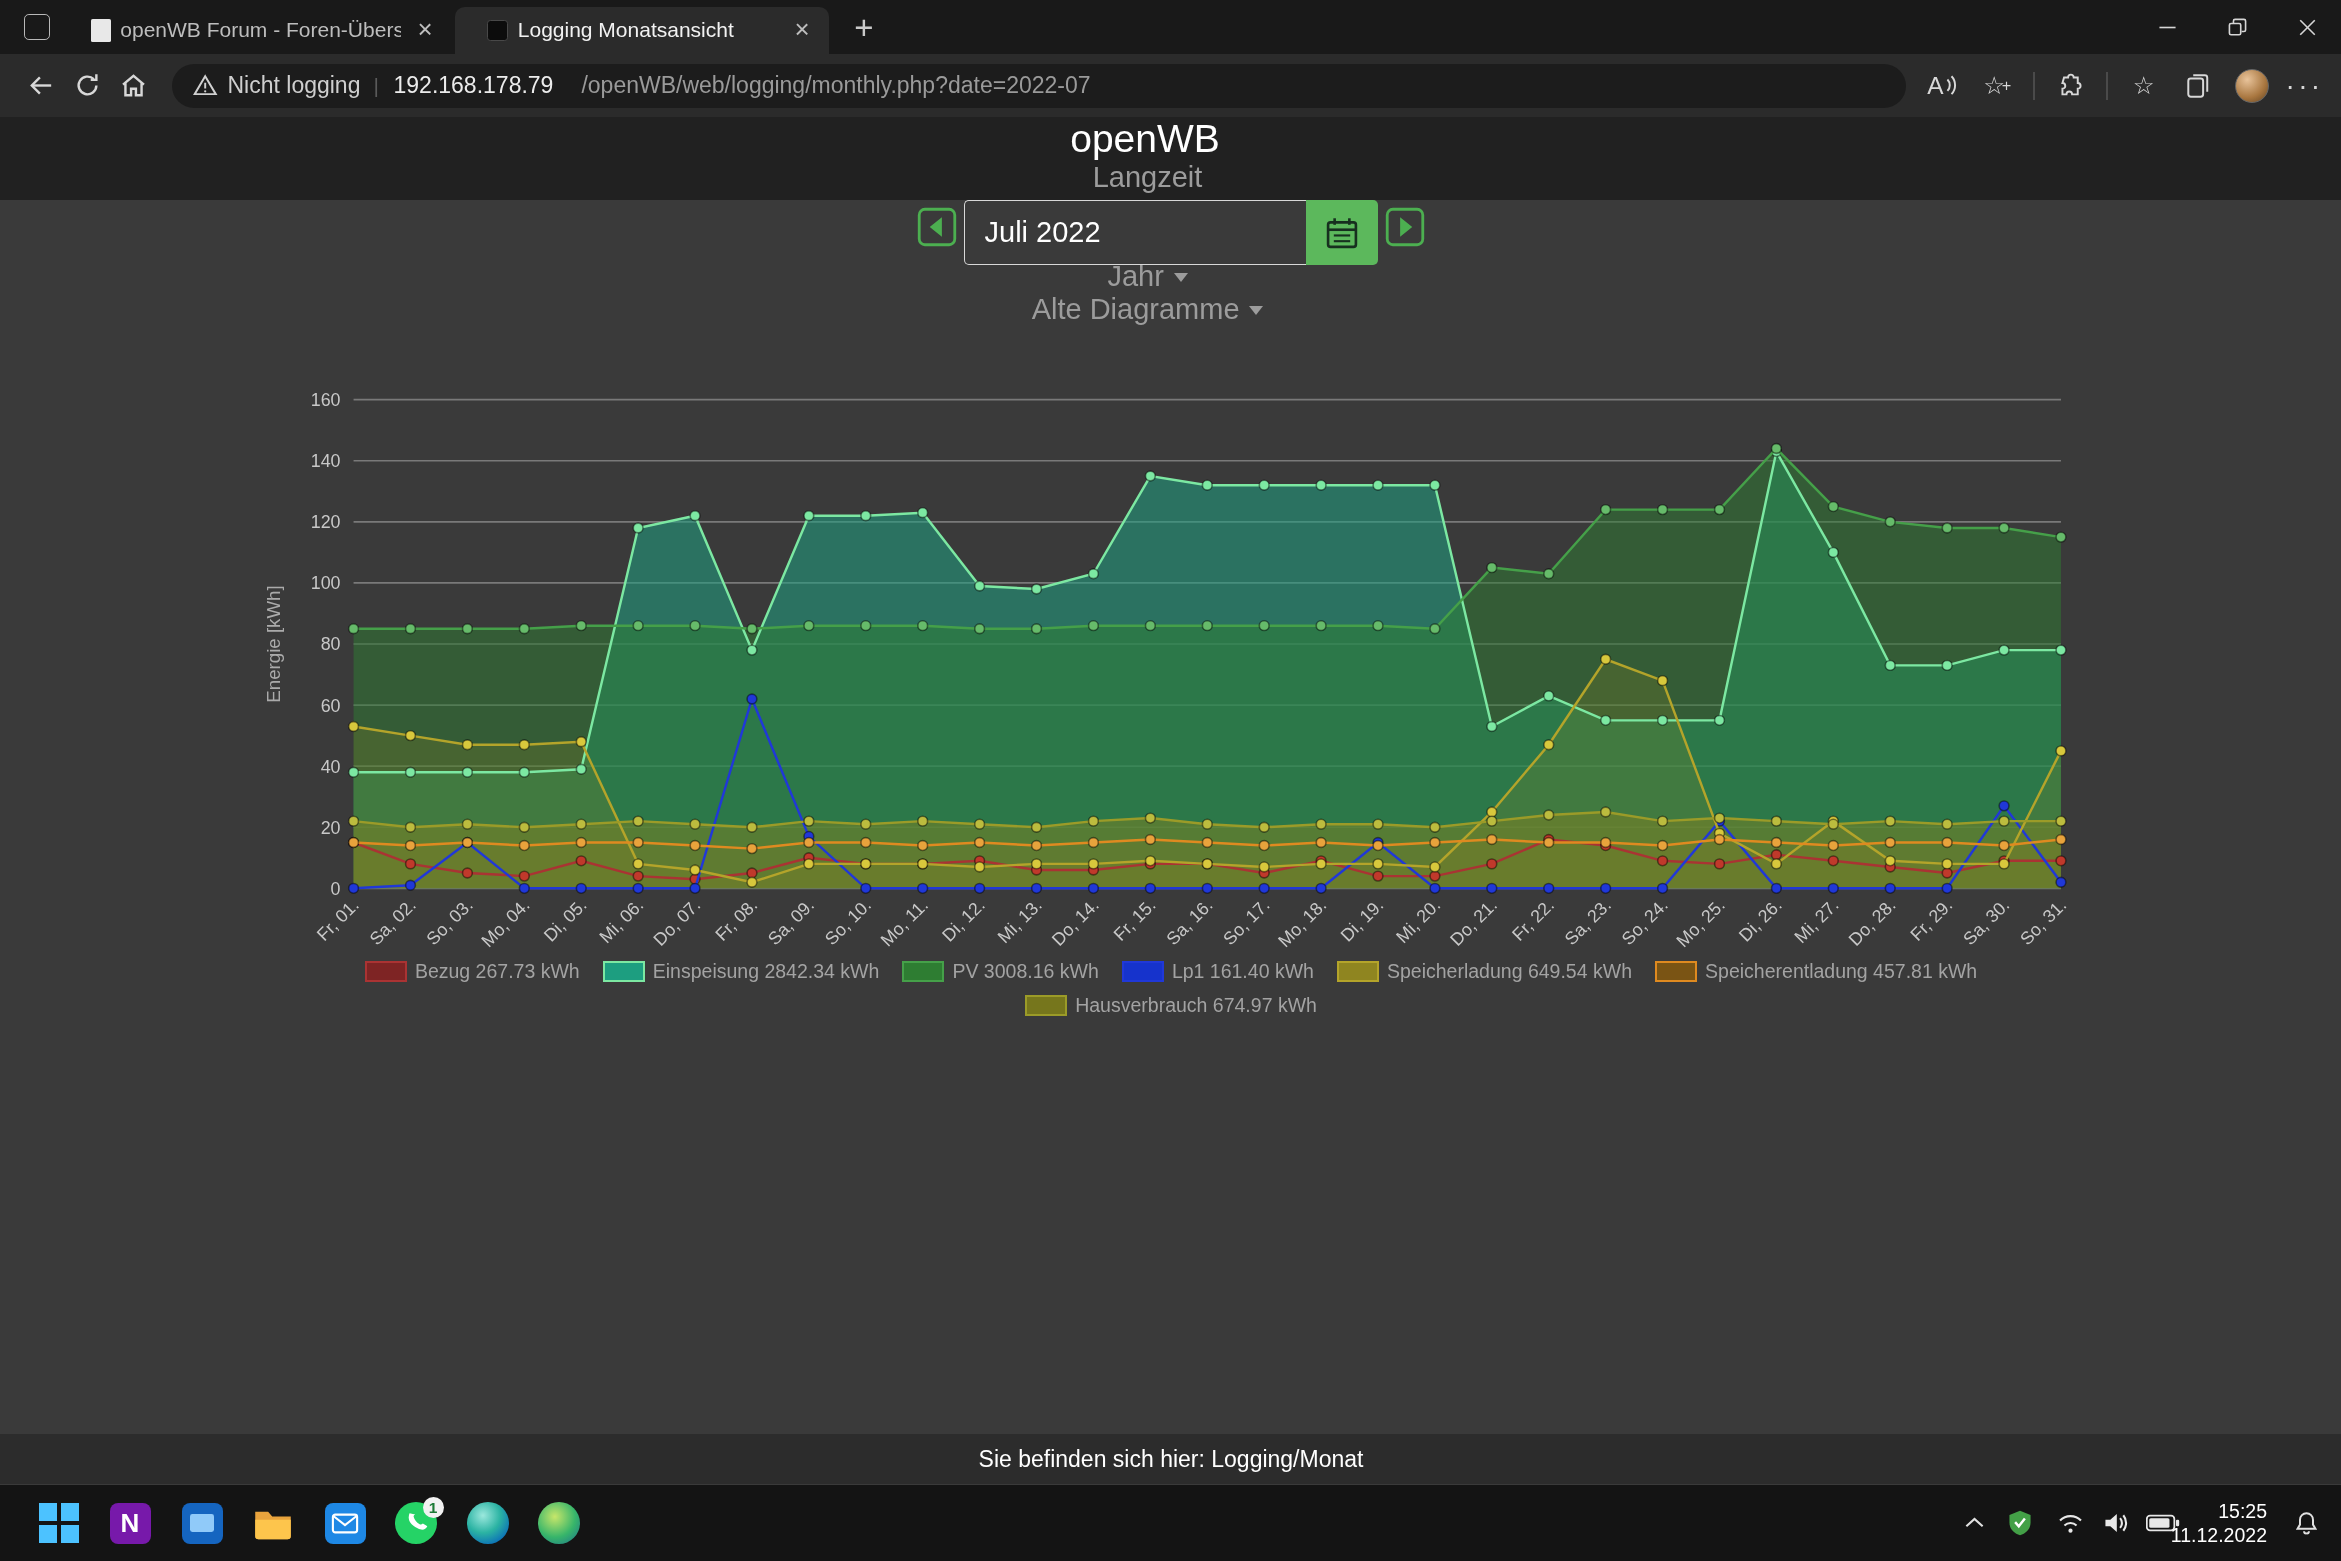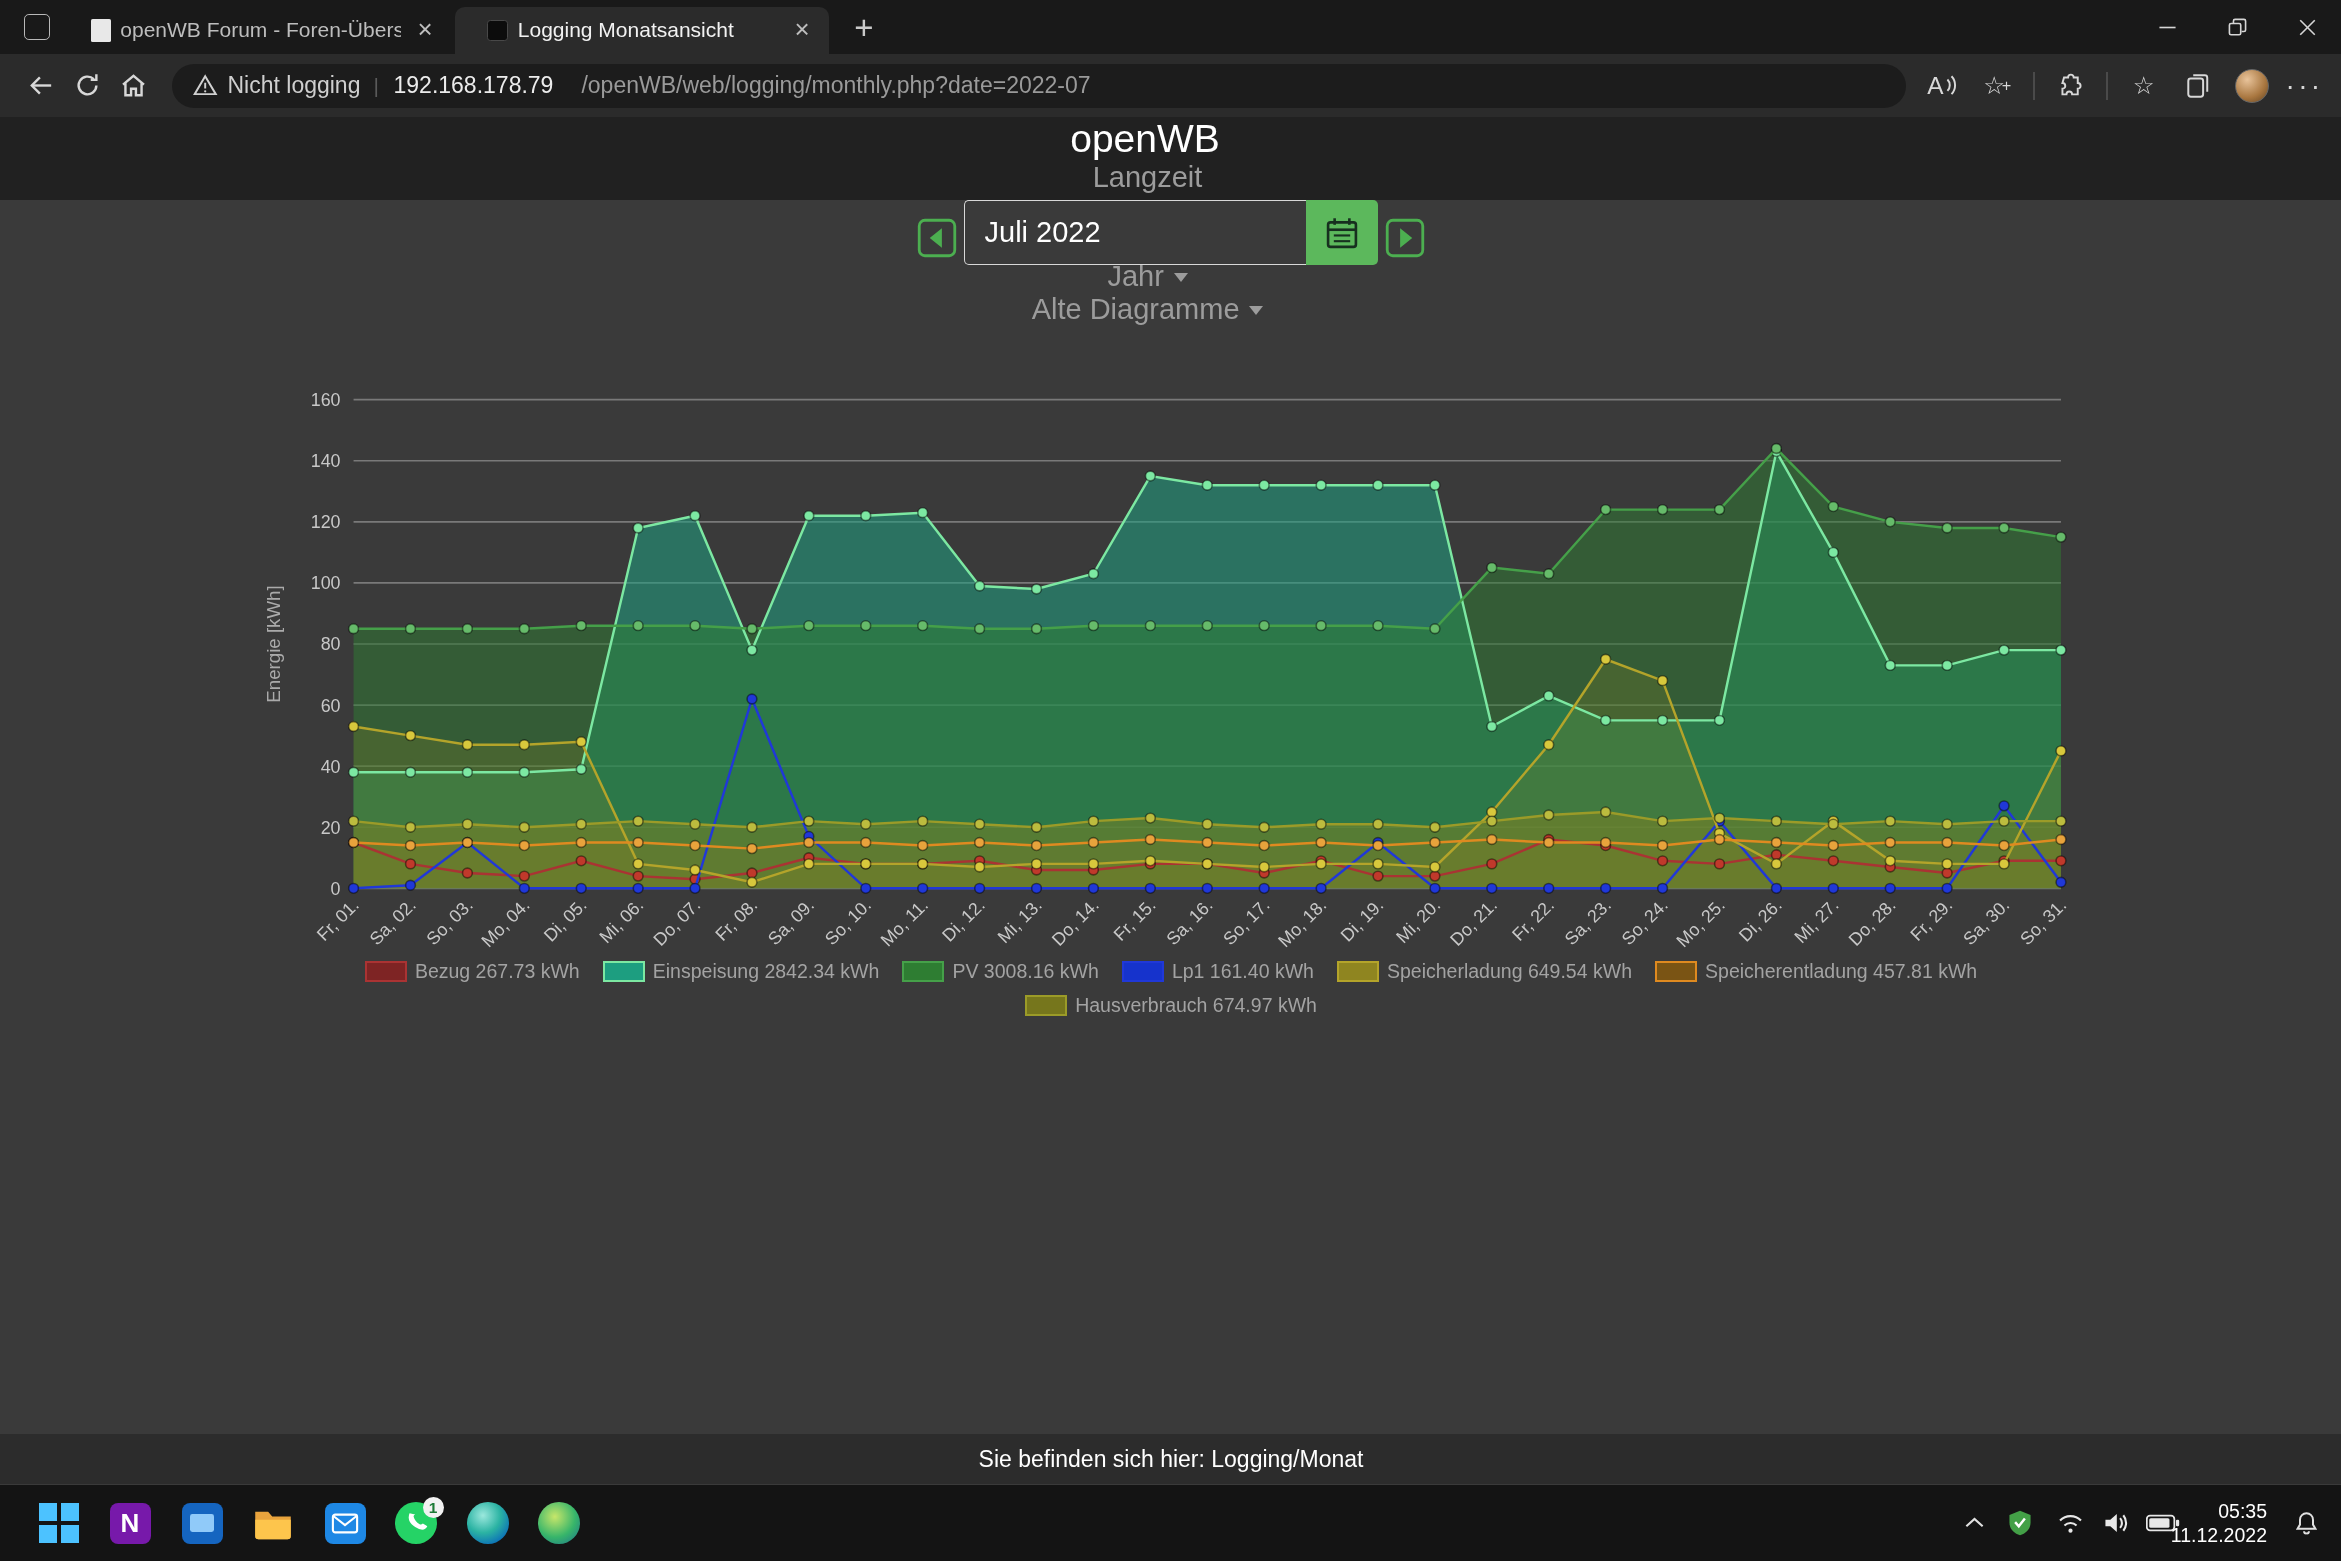--- a/index.html
+++ b/index.html
@@ -35,21 +35,21 @@
   .avatar { width:34px; height:34px; border-radius:50%; background:radial-gradient(circle at 35% 30%, #e8c39a, #a8763f 60%, #5f4222); border:1.6px solid #666; }
   .more-dots { letter-spacing:3.3px; font-size:28px; color:#d8d8d8; }
   
   .navbar { position:absolute; top:117px; left:0; width:2342px; height:83px; background:#212121; display:flex; align-items:center; padding:0 34px;flex-direction:column; }
   .brand { font-size:39px; color:#ffffff; margin-right:52px; }
   .nav-link { font-size:29px; color:#9c9c9c; margin-right:47px; display:flex; align-items:center; }
   .caret { display:inline-block; width:0; height:0; border:7.3px solid transparent; border-top:9px solid #9c9c9c; margin-left:9.8px; transform:translateY(4.1px); }
   
   .main { position:absolute; top:200px; left:0; width:2342px; }
   .page-title { text-align:center; font-size:47px; font-weight:bold; color:#ffffff; margin:31px 0 14.6px; }
-  .datebar { display:flex; justify-content:center; align-items:flex-end; }
+  .datebar { display:flex; justify-content:center; align-items:flex-start; }
   .arrow-btn { width:54px; height:54px; background:transparent; border:none; display:flex; align-items:center; justify-content:center; }
   .input-group { display:flex; }
   .date-input { width:342px; height:65px; background:#3a3a3a; border:1.6px solid #d8d8d8; border-right:none; border-radius:4.9px 0 0 4.9px; color:#ffffff; font-size:29px; padding:0 19.5px; font-family:inherit; }
   .cal-btn { width:72px; height:65px; background:#5cb85c; border:none; border-radius:0 4.9px 4.9px 0; display:flex; align-items:center; justify-content:center; }
   .chart-canvas { position:absolute; left:256px; top:185px; width:1870px; height:618px; }
   .chart-canvas svg text { font-family:"Liberation Sans","DejaVu Sans",sans-serif; }
   .grid { stroke:rgba(255,255,255,0.32); stroke-width:2; }
   .ytick, .xtick { fill:#c8c8c8; font-size:22px; }
   .ylab { fill:#aaaaaa; font-size:23px; }
   .chart-legend { position:absolute; left:293px; top:760px; width:1756px; display:flex; flex-wrap:wrap; justify-content:center; column-gap:23px; row-gap:11.4px; }
@@ -606,21 +606,21 @@
       </svg>
     </div>
     <div class="tray-icon" style="left:2142px; width:42px;">
       <svg width="34" height="19.5" viewBox="0 0 42 24">
           <rect x="1" y="3" width="34" height="18" rx="4" fill="none" stroke="#e8e8e8" stroke-width="2.2"></rect>
           <rect x="4" y="6" width="25" height="12" rx="2" fill="#e8e8e8"></rect>
           <rect x="37" y="8" width="4" height="8" rx="1.5" fill="#e8e8e8"></rect>
         </svg>
     </div>
     <div class="clock">
-      <div>05:35</div>
+      <div>15:25</div>
       <div>11.12.2022</div>
     </div>
     <div class="tray-icon" style="right:18px; width:36px;">
       <svg width="23" height="24.4" fill="none" stroke="#e0e0e0" stroke-width="2.4" viewBox="0 0 28 30">
           <path d="M14 3 a8 8 0 0 1 8 8 v6 l3 5 H3 l3-5 v-6 a8 8 0 0 1 8-8 z"></path>
           <path d="M11 25 a3 3 0 0 0 6 0"></path>
         </svg>
     </div>
   </div>
 

